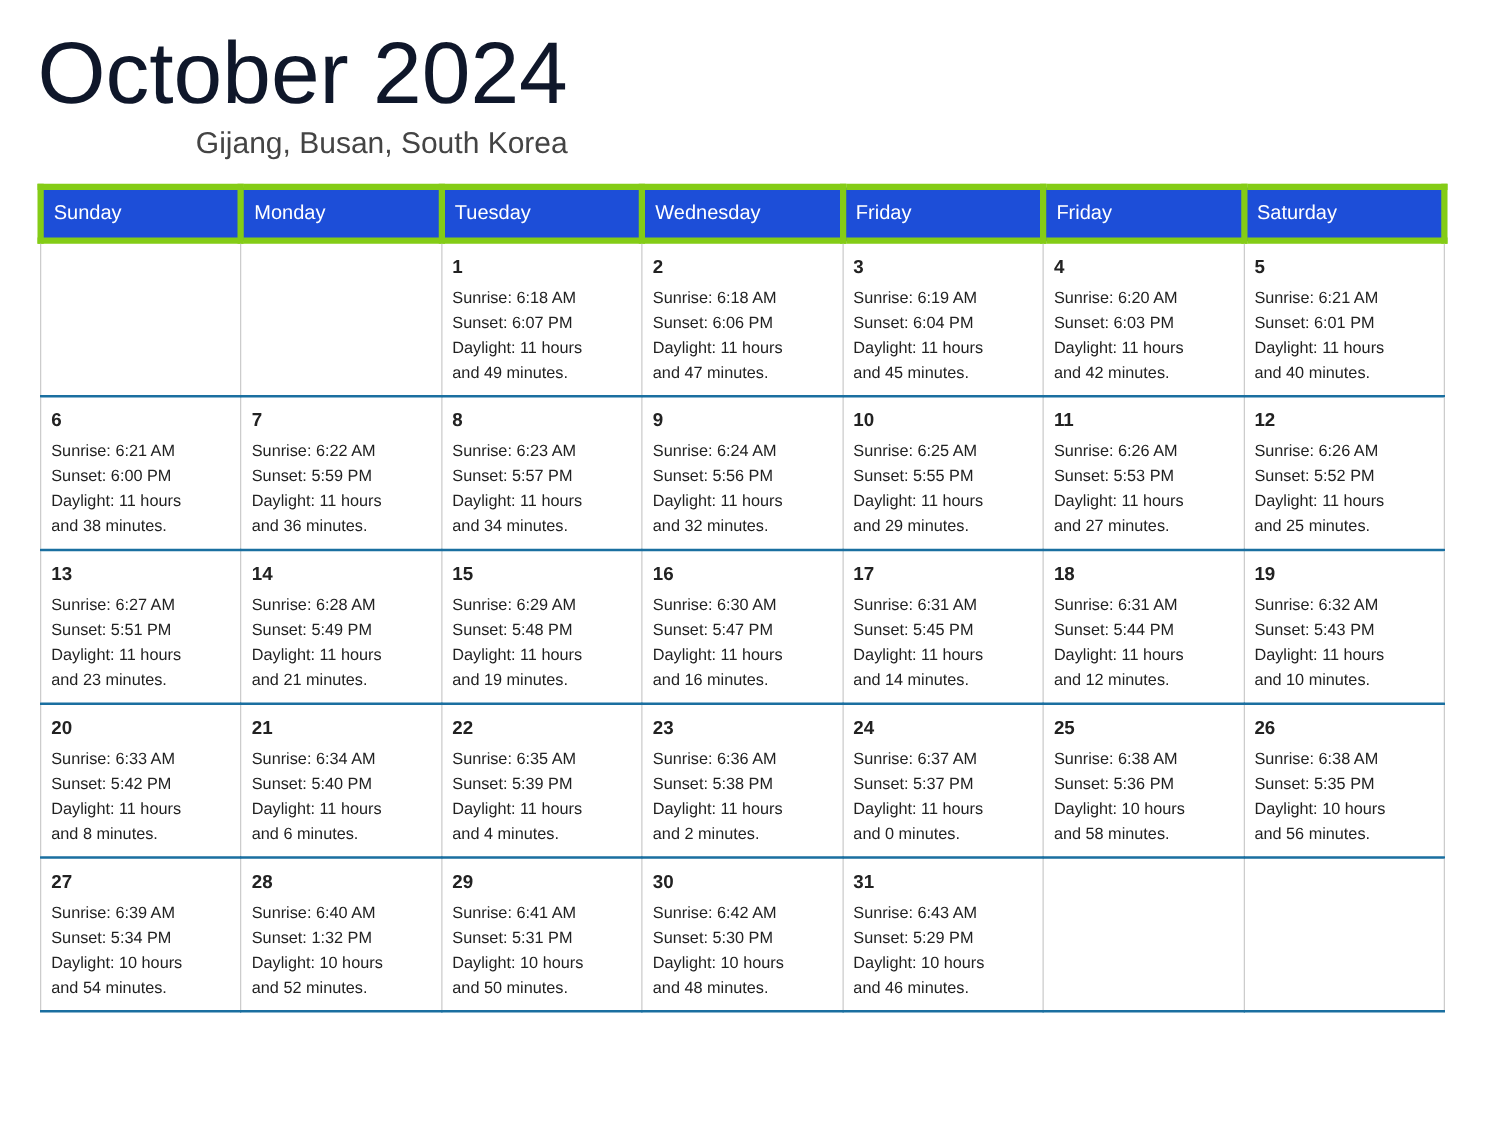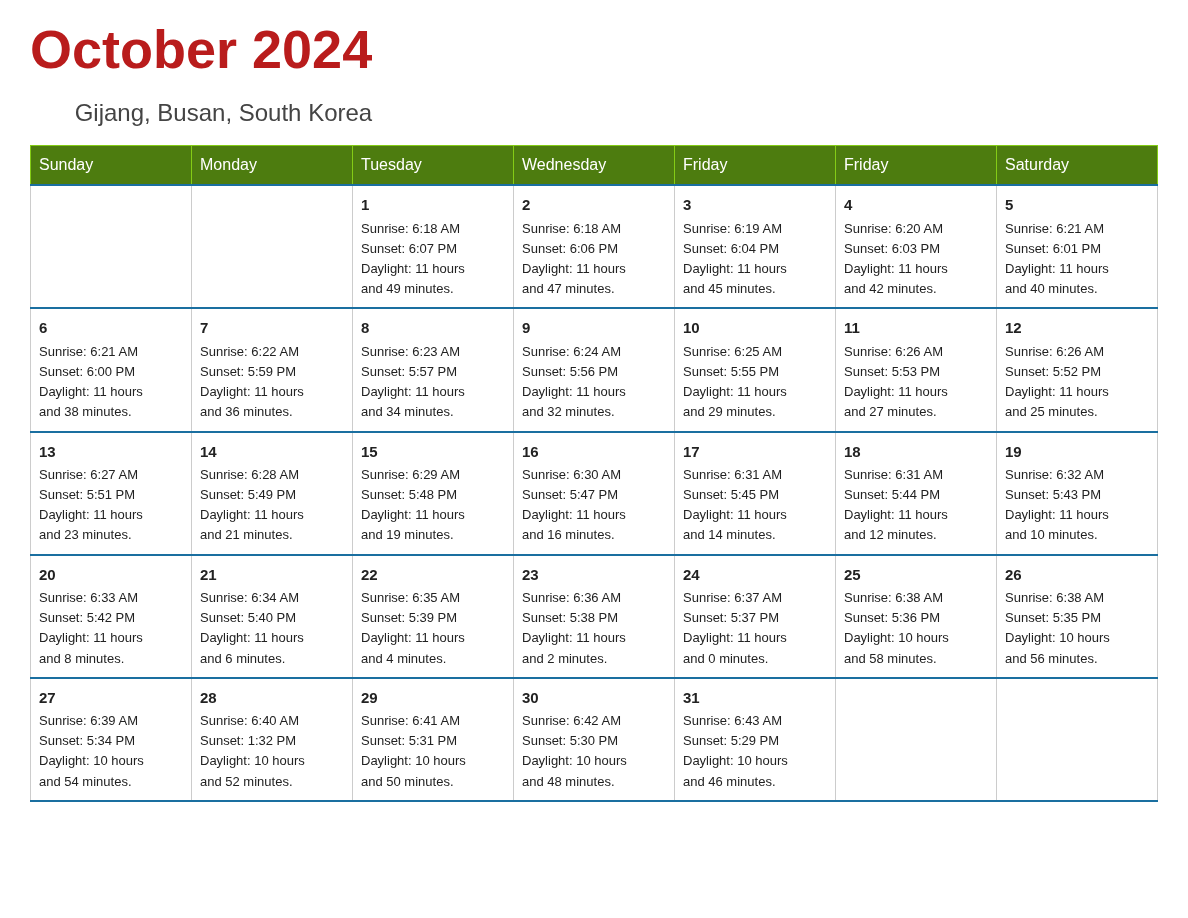--- a/index.html
+++ b/index.html
@@ -44,44 +44,44 @@
       font-size: 26px;
       font-weight: bold;
       color: #1a6fa0;
       margin-top: -4px;
       margin-left: 2px;
     }
     .title-area {
       text-align: right;
     }
     .month-title {
-      font-size: 54px;
-      font-weight: 700;
-      color: #b91c1c;
+      font-size: 70px;
+      font-weight: 400;
+      color: #0f172a;
       line-height: 1.1;
     }
     .location-title {
       font-size: 24px;
       color: #444;
       font-weight: normal;
-      margin-top: 20px;
+      margin-top: 4px;
     }
     .calendar-table {
       width: 100%;
       border-collapse: collapse;
       border: 1px solid #aaa;
     }
     .calendar-table th {
-      background-color: #4d7c0f;
+      background-color: #1d4ed8;
       color: #ffffff;
       font-size: 16px;
       font-weight: normal;
       padding: 10px 8px;
       text-align: left;
-      border: 1px solid #84cc16;
+      border: 5px solid #84cc16;
     }
     .calendar-table td {
       vertical-align: top;
       padding: 8px 8px;
       border: 1px solid #ccc;
       width: 14.28%;
       min-height: 100px;
       font-size: 13px;
       color: #222;
       line-height: 1.5;

